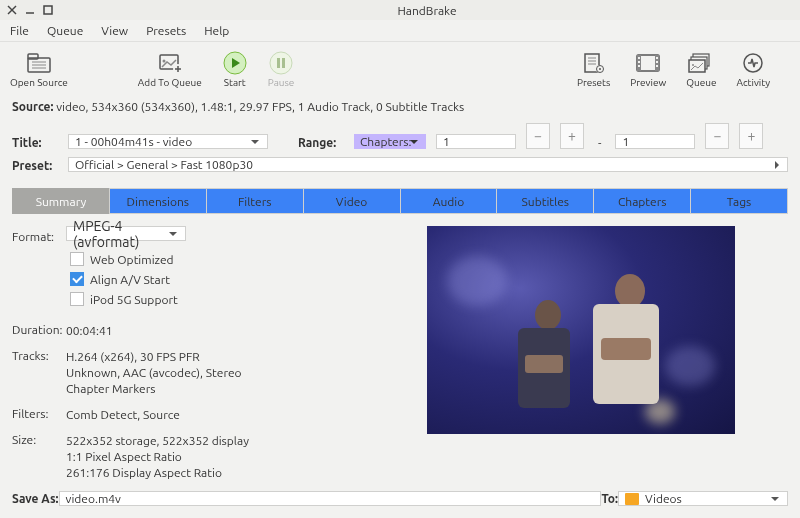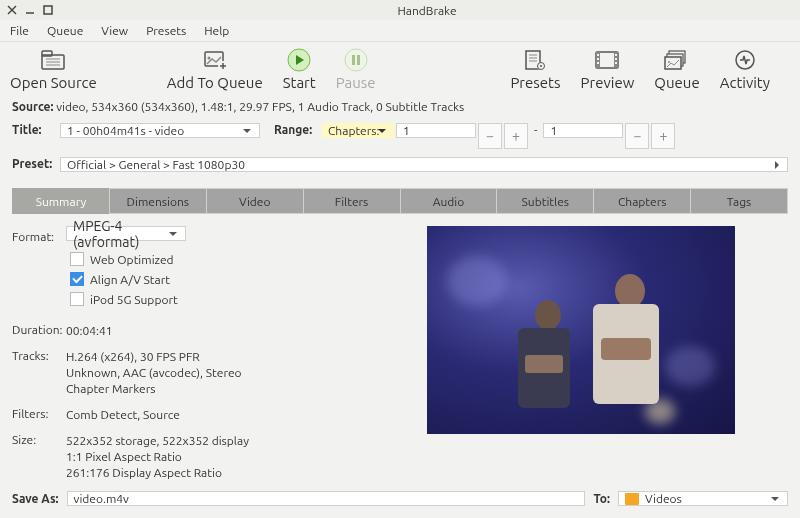--- a/index.html
+++ b/index.html
@@ -5,40 +5,40 @@
 *{box-sizing:border-box;margin:0;padding:0;font-family:"Ubuntu","Segoe UI",sans-serif;font-size:12px;color:#333}
 body{background:#f2f2f0;width:800px;height:518px;overflow:hidden;position:relative}
 .titlebar{height:20px;display:flex;align-items:center;padding:0 6px;background:#ededea}
 .titlebar .win-icon{width:12px;height:12px;margin-right:6px;display:flex;align-items:center;justify-content:center}
 .titlebar .title{margin-left:auto;margin-right:auto;font-size:12px}
 .menubar{height:22px;display:flex;align-items:center;padding:0 10px;gap:18px;background:#f2f2f0;border-bottom:1px solid #e0e0de}
 .menubar span{cursor:default}
 .toolbar{height:48px;display:flex;align-items:center;padding:6px 10px 0 10px;background:#f2f2f0}
 .tool{display:flex;flex-direction:column;align-items:center;margin-right:20px}
 .tool .ico{width:26px;height:24px;display:flex;align-items:center;justify-content:center}
-.tool .lbl{font-size:15px;margin-top:2px}
+.tool .lbl{font-size:10px;margin-top:2px}
 .tool.disabled .lbl{color:#aaa}
 .spacer{flex:1}
 .src-row{padding:10px 12px 6px 12px;font-size:12px}
 .src-row b{font-weight:600}
-.row{display:flex;align-items:flex-start;padding:4px 12px;gap:2px}
+.row{display:flex;align-items:flex-end;padding:4px 12px;gap:10px}
 .lblcol{width:46px;font-weight:600}
 .lblcol.n{font-weight:700}
 .select,.input{background:#fff;border:1px solid #d0d0ce;height:15px;padding:2px 6px;display:flex;align-items:center}
 .select{position:relative;padding-right:22px}
 .select::after{content:"";position:absolute;right:8px;top:50%;margin-top:-2px;border:4px solid transparent;border-top-color:#555}
 .title-sel{width:200px}
-.range-sel{width:72px;background:#fef9c3;border:none}
+.range-sel{width:72px;background:#c4b5fd;border:none}
 .range-sel::after{border-top-color:#333}
 .num{width:80px}
 .spin{width:24px;height:26px;border:1px solid #d0d0ce;background:#fafafa;display:flex;align-items:center;justify-content:center;font-size:14px;color:#888}
 .preset-sel{flex:1;min-width:0}
 .preset-sel::after{border:none;width:0;height:0;border-left:4px solid #555;border-top:4px solid transparent;border-bottom:4px solid transparent;margin-top:-4px}
 .tabs{display:flex;margin:12px 12px 0 12px}
-.tab{flex:1;text-align:center;height:26px;line-height:26px;background:#a3a3a3;border:1px solid #d0d0ce;margin-left:-1px;cursor:default}
+.tab{flex:1;text-align:center;height:26px;line-height:26px;background:#3b82f6;border:1px solid #d0d0ce;margin-left:-1px;cursor:default}
 .tab:first-child{margin-left:0}
 .tab.active{background:#a7a7a4;color:#fff;border-color:#a7a7a4}
 .panel{display:flex;padding:12px 12px 0 12px;gap:12px}
 .left{width:350px}
 .frow{display:flex;align-items:flex-start;margin-bottom:6px}
 .flbl{width:54px;padding-top:4px}
 .fmt-sel{width:120px}
 .checks{margin:6px 0 14px 58px}
 .chk{display:flex;align-items:center;height:20px}
 .chk .box{width:14px;height:14px;border:1px solid #bbb;background:#fff;margin-right:6px;display:flex;align-items:center;justify-content:center}
@@ -49,21 +49,21 @@
 .info .v{flex:1;line-height:16px}
 .preview{flex:1;display:flex;justify-content:center}
 .preview-img{width:308px;height:208px;background:#1a1a4a;position:relative;overflow:hidden}
 .p-sky{position:absolute;inset:0;background:radial-gradient(ellipse at 30% 30%,#5a5ab0 0%,#2a2a75 40%,#151545 100%)}
 .p-glow{position:absolute;border-radius:50%;background:rgba(180,180,255,0.25);filter:blur(6px)}
 .p-person{position:absolute;bottom:0}
 .p-left{left:86px;width:62px;height:134px}
 .p-right{left:160px;width:78px;height:160px}
 .p-head{position:absolute;border-radius:50%;background:#8a6a5a}
 .p-body{position:absolute;background:#d8d0c5;border-radius:6px}
-.save-row{position:absolute;bottom:12px;left:12px;right:12px;display:flex;align-items:center;gap:8px}
+.save-row{position:absolute;bottom:12px;left:12px;right:12px;display:flex;align-items:center;gap:0}
 .save-row .sl{font-weight:600}
 .save-input{flex:1}
 .to-sel{width:170px;display:flex;align-items:center;gap:6px}
 .folder-ico{width:14px;height:12px;background:#f6a623;border-radius:1px;position:relative}
 svg{display:block}
 </style>
 </head>
 <body>
 
 <div class="titlebar">
@@ -224,22 +224,22 @@
 <div class="row">
   <span class="lblcol">Preset:</span>
   <div class="select preset-sel">
       <span>Official &gt; General &gt; Fast 1080p30</span>
     </div>
 </div>
 
 <div class="tabs">
   <div class="tab active">Summary</div>
   <div class="tab">Dimensions</div>
+  <div class="tab">Filters</div>
   <div class="tab">Video</div>
-  <div class="tab">Filters</div>
   <div class="tab">Audio</div>
   <div class="tab">Subtitles</div>
   <div class="tab">Chapters</div>
   <div class="tab">Tags</div>
 </div>
 
 <div class="panel">
   <div class="left">
     <div class="frow">
       <span class="flbl">Format:</span>

